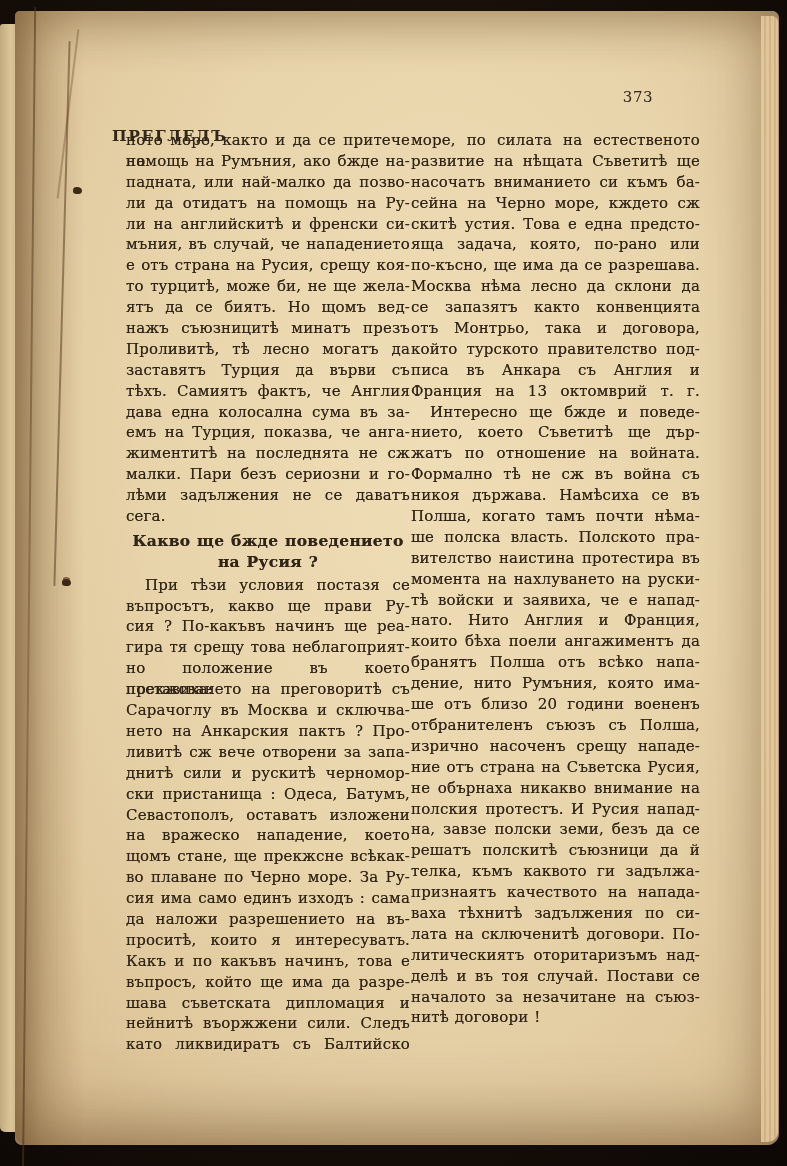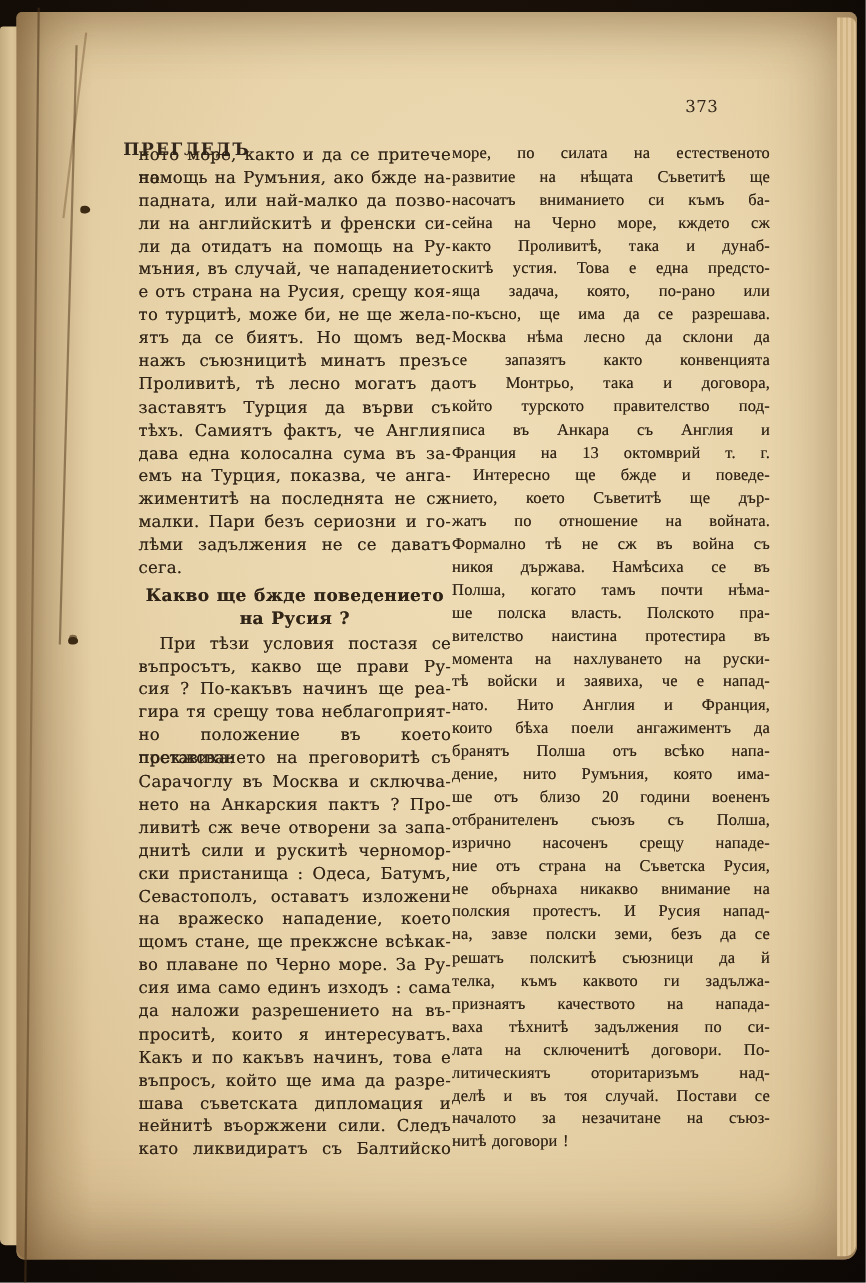--- a/index.html
+++ b/index.html
@@ -61,21 +61,21 @@
   
   .header{position:absolute;left:97px;right:90px;top:75px;height:24px;color:#33261a;}
   .running-title{
     position:absolute;left:0;top:0;
     font-size:15.5px;font-weight:600;letter-spacing:1.6px;margin-top:40px;
   }
   .page-number{position:absolute;right:36px;top:2px;font-size:15px;letter-spacing:.5px;}
   
   .col{position:absolute;top:119px;color:#302416;}
   .col-left{left:111px;width:284px;}
-  .col-right{left:396px;width:289px;font-family:Liberation Serif, serif;}
+  .col-right{left:396px;width:289px;}
   .line{
     height:20.9px;line-height:20.9px;font-size:15px;
     letter-spacing:.15px;word-spacing:1px;
     text-align:justify;text-align-last:justify;
     white-space:normal;overflow:visible;
     text-shadow:0 0 .5px rgba(48,36,22,.65);
   }
   .line.last{text-align-last:left;}
   .line.indent{text-indent:19px;}
   .block.heading{margin-top:4px;margin-bottom:2px;}
@@ -102,22 +102,22 @@
     <div class="header">
       <span class="running-title">ПРЕГЛЕДЪ</span>
       <span class="page-number">373</span>
     </div>
 
     <div class="col col-left">
         <div class="block para">
           <div class="line">ното море, както и да се притече на</div>
           <div class="line">помощь на Румъния, ако бжде на-</div>
           <div class="line">падната, или най-малко да позво-</div>
+          <div class="line">ли да отидатъ на помощь на Ру-</div>
           <div class="line">ли на английскитѣ и френски си-</div>
-          <div class="line">ли да отидатъ на помощь на Ру-</div>
           <div class="line">мъния, въ случай, че нападението</div>
           <div class="line">е отъ страна на Русия, срещу коя-</div>
           <div class="line">то турцитѣ, може би, не ще жела-</div>
           <div class="line">ятъ да се биятъ.  Но щомъ вед-</div>
           <div class="line">нажъ съюзницитѣ  минатъ презъ</div>
           <div class="line">Проливитѣ,  тѣ  лесно могатъ да</div>
           <div class="line">заставятъ Турция  да  върви  съ</div>
           <div class="line">тѣхъ.  Самиятъ  фактъ, че Англия</div>
           <div class="line">дава една колосална сума въ за-</div>
           <div class="line">емъ на Турция, показва, че анга-</div>
@@ -155,21 +155,20 @@
           <div class="line">нейнитѣ  въоржжени  сили.  Следъ</div>
           <div class="line">като  ликвидиратъ  съ  Балтийско</div>
         </div>
       </div>
     <div class="col col-right">
         <div class="block para">
           <div class="line">море, по силата  на  естественото</div>
           <div class="line">развитие на нѣщата  Съветитѣ ще</div>
           <div class="line">насочатъ вниманието си къмъ ба-</div>
           <div class="line">сейна на Черно море, кждето сж</div>
-          <div class="line">както Проливитѣ,  така и дунаб-</div>
           <div class="line">скитѣ устия. Това е една предсто-</div>
           <div class="line">яща задача,  която, по-рано  или</div>
           <div class="line">по-късно, ще има да се разрешава.</div>
           <div class="line">Москва нѣма лесно да склони да</div>
           <div class="line">се  запазятъ  както  конвенцията</div>
           <div class="line">отъ  Монтрьо,  така  и  договора,</div>
           <div class="line">който турското правителство под-</div>
           <div class="line">писа въ Анкара  съ  Англия  и</div>
           <div class="line">Франция  на  13 октомврий т. г.</div>
         </div>

